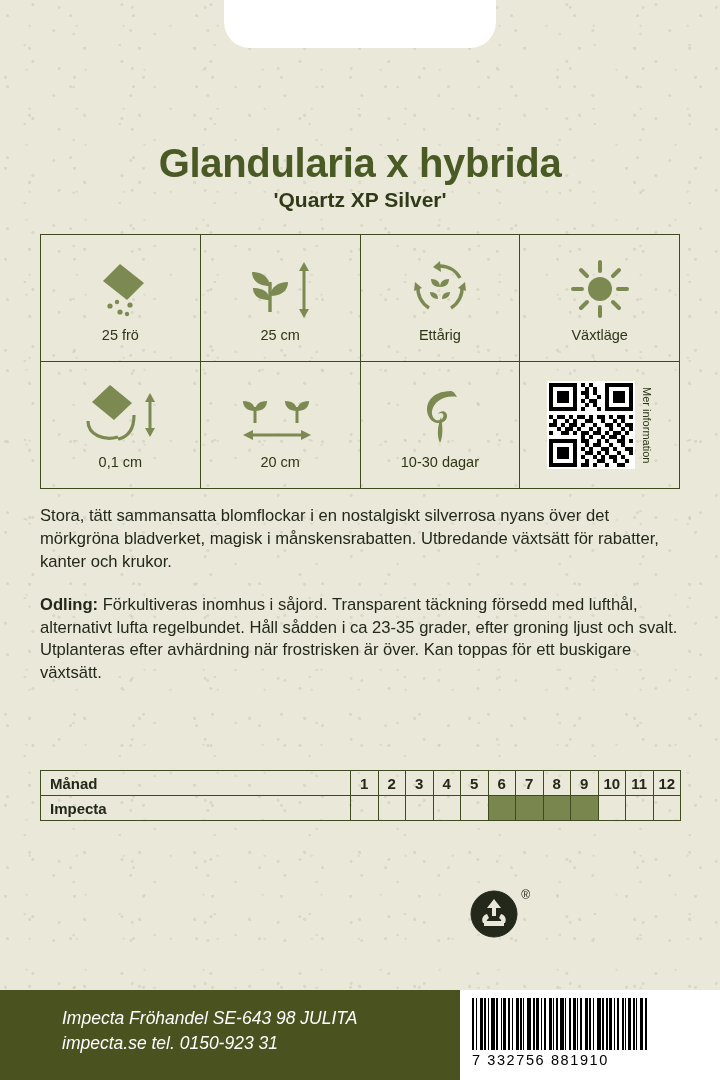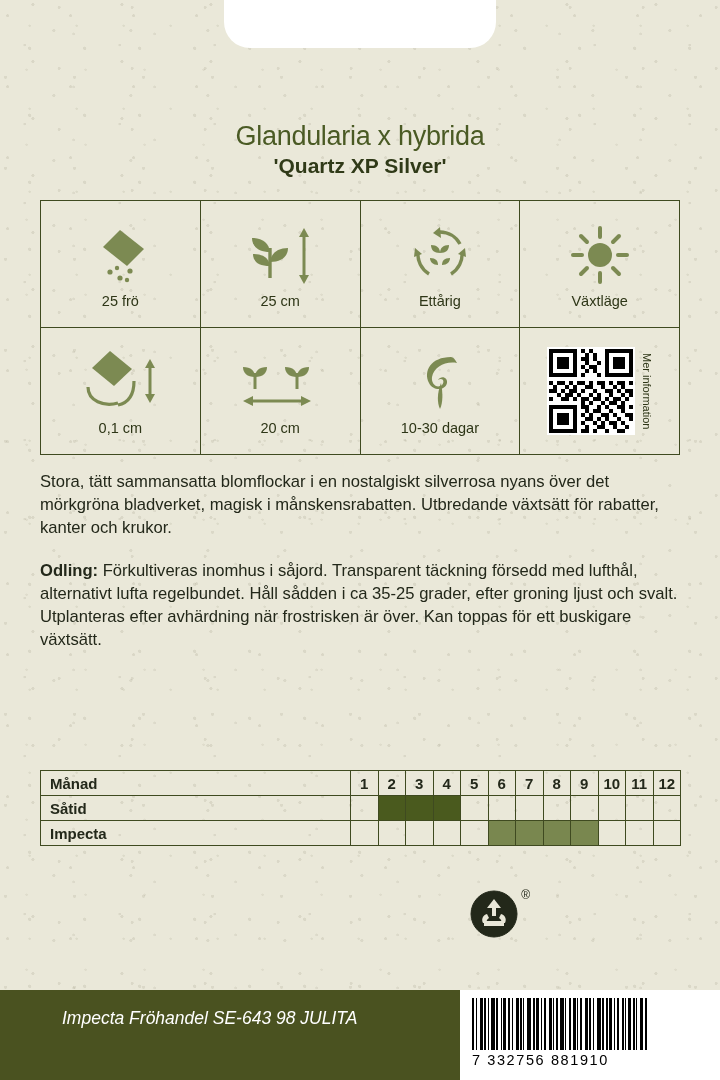--- a/index.html
+++ b/index.html
@@ -39,23 +39,24 @@
     z-index: 5;
   }
   .content {
     position: absolute; inset: 0;
     z-index: 3;
   }
 
   
   .title-block { text-align: center; padding-top: 122px; }
   .species {
-    font-size: 27px; font-weight: normal;
+    font-size: 40px; font-weight: bold;
     color: #4a5a24; letter-spacing: -0.3px;
     line-height: 1.05;
+    margin-top: 20px;
   }
   .cultivar {
     font-size: 21px; font-weight: bold;
     color: #303a18; margin-top: 4px;
   }
 
   
   .icon-table {
     margin: 22px 40px 0 40px;
     border-collapse: collapse;
@@ -427,21 +428,21 @@
           </div>
           <div class="qr-sidetext">Mer information</div>
         </div>
       </td>
     </tr>
   </tbody>
     </table>
 
   <div class="body-text">
     <p class="lead">Stora, tätt sammansatta blomflockar i en nostalgiskt silverrosa nyans över det mörkgröna bladverket, magisk i månskensrabatten. Utbredande växtsätt för rabatter, kanter och krukor.</p>
-    <p><b>Odling:</b> <span>Förkultiveras inomhus i såjord. Transparent täckning försedd med lufthål, alternativt lufta regelbundet. Håll sådden i ca 35-25 grader, efter groning ljust och svalt. Utplanteras efter avhärdning när frostrisken är över. Kan toppas för ett buskigare växtsätt.</span></p>
+    <p><b>Odling:</b> <span>Förkultiveras inomhus i såjord. Transparent täckning försedd med lufthål, alternativt lufta regelbundet. Håll sådden i ca 23-35 grader, efter groning ljust och svalt. Utplanteras efter avhärdning när frostrisken är över. Kan toppas för ett buskigare växtsätt.</span></p>
   </div>
 
   <div class="month-table-wrap">
     <table class="months">
       <tbody>
           <tr>
         <td class="rowlabel">Månad</td>
         <td class="mcell">1</td>
         <td class="mcell">2</td>
         <td class="mcell">3</td>
@@ -449,35 +450,20 @@
         <td class="mcell">5</td>
         <td class="mcell">6</td>
         <td class="mcell">7</td>
         <td class="mcell">8</td>
         <td class="mcell">9</td>
         <td class="mcell">10</td>
         <td class="mcell">11</td>
         <td class="mcell">12</td>
       </tr>
       <tr>
-        <td class="rowlabel">Såtid</td>
-        <td class="mcell"></td>
-        <td class="mcell fill-sow"></td>
-        <td class="mcell fill-sow"></td>
-        <td class="mcell fill-sow"></td>
-        <td class="mcell"></td>
-        <td class="mcell"></td>
-        <td class="mcell"></td>
-        <td class="mcell"></td>
-        <td class="mcell"></td>
-        <td class="mcell"></td>
-        <td class="mcell"></td>
-        <td class="mcell"></td>
-      </tr>
-      <tr>
         <td class="rowlabel">Impecta</td>
         <td class="mcell"></td>
         <td class="mcell"></td>
         <td class="mcell"></td>
         <td class="mcell"></td>
         <td class="mcell"></td>
         <td class="mcell fill-bloom"></td>
         <td class="mcell fill-bloom"></td>
         <td class="mcell fill-bloom"></td>
         <td class="mcell fill-bloom"></td>
@@ -500,20 +486,21 @@
       <circle cx="24" cy="24" r="23" fill="none" stroke="#23281a" stroke-width="1"></circle>
     </svg>
     <span class="reg">®</span>
   </div>
 
 </div>
 
 <div class="footer-bar">
   <div class="footer-text">
     <div>Impecta Fröhandel SE-643 98 JULITA</div>
+    <div>impecta.se tel. 0150-923 31</div>
   </div>
   <div class="barcode-box">
     <div class="barcode-bars">
       <i style="width:2px"></i>
         <i style="width:2px;background:transparent"></i>
         <i style="width:1px"></i>
         <i style="width:3px;background:transparent"></i>
       <i style="width:3px"></i>
         <i style="width:1px;background:transparent"></i>
         <i style="width:2px"></i>

